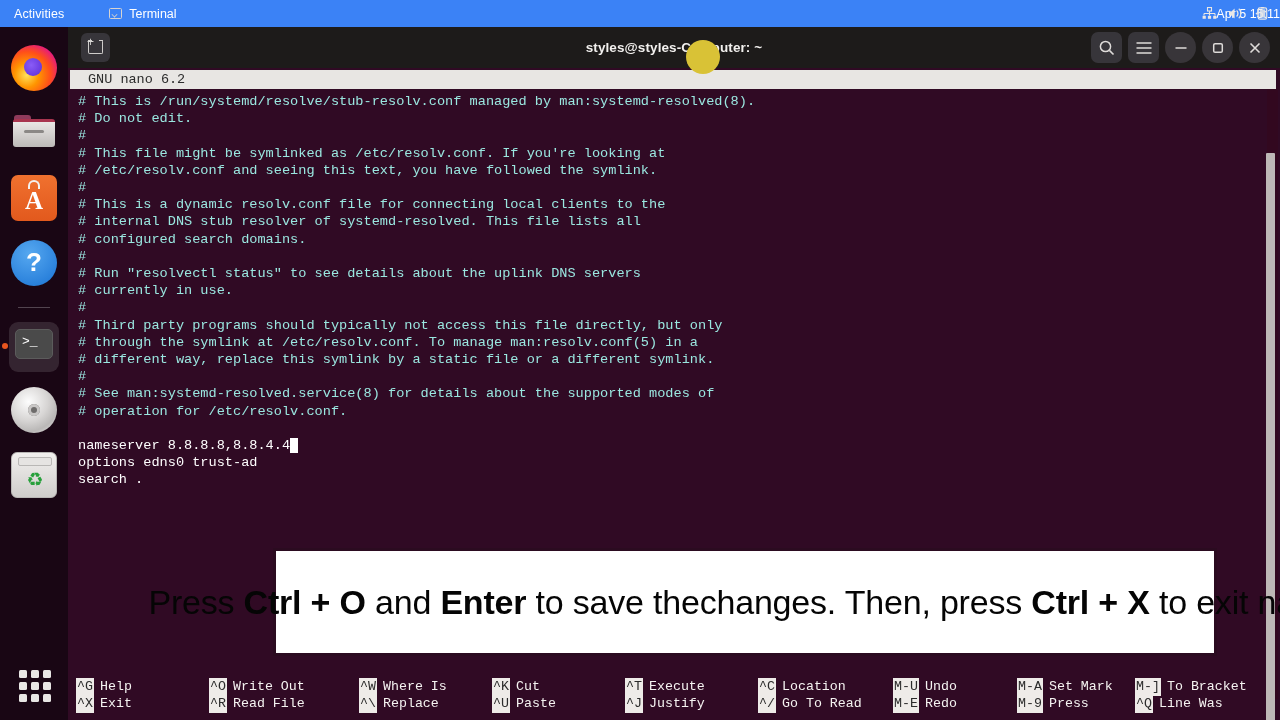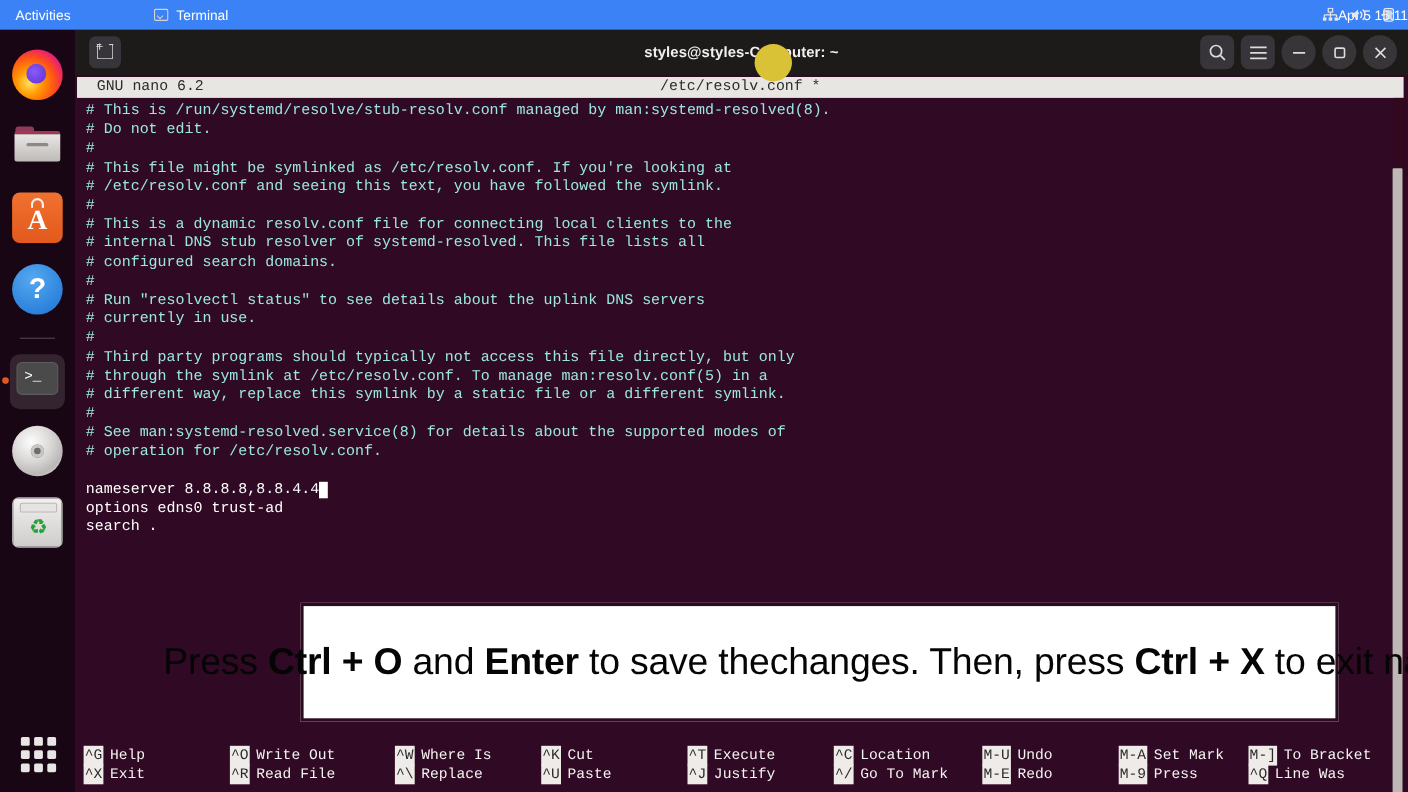--- a/index.html
+++ b/index.html
@@ -13,21 +13,21 @@
 
   
   #topbar {
     position:absolute; top:0; left:0; width:1280px; height:27px;
     background:#3b82f6; color:#ffffff;
     display:flex; align-items:center;
     font-size:12.5px;
     z-index:40;
   }
   #topbar .activities { margin-left:14px; letter-spacing:.1px; }
-  #topbar .app { display:flex; align-items:center; gap:7px; margin-left:76px; }
+  #topbar .app { display:flex; align-items:center; gap:7px; margin-left:45px; }
   #topbar .app .termglyph {
     width:13px; height:11px; border:1.3px solid #d6d3d1; border-radius:1.5px;
     position:relative; display:inline-block;
   }
   #topbar .app .termglyph:before{
     content:""; position:absolute; left:2px; top:2.5px;
     width:4px; height:4px;
     border-left:1.3px solid #d6d3d1; border-bottom:1.3px solid #d6d3d1;
     transform:rotate(-45deg) scale(.85);
   }
@@ -290,21 +290,20 @@
         <div class="wb circle">
           <svg width="13" height="13" viewBox="0 0 13 13">
               <path d="M2 2 L11 11 M11 2 L2 11" stroke="#dedbd9" stroke-width="1.6"></path>
             </svg>
         </div>
       </div>
     </div>
 
     <div id="nano-top">
       <span class="v">GNU nano 6.2</span>
-      <span class="f">/etc/resolv.conf *</span>
     </div>
 
     <div id="editor"><div><span class="cmt"># This is /run/systemd/resolve/stub-resolv.conf managed by man:systemd-resolved(8).</span></div><div><span class="cmt"># Do not edit.</span></div><div><span class="cmt">#</span></div><div><span class="cmt"># This file might be symlinked as /etc/resolv.conf. If you're looking at</span></div><div><span class="cmt"># /etc/resolv.conf and seeing this text, you have followed the symlink.</span></div><div><span class="cmt">#</span></div><div><span class="cmt"># This is a dynamic resolv.conf file for connecting local clients to the</span></div><div><span class="cmt"># internal DNS stub resolver of systemd-resolved. This file lists all</span></div><div><span class="cmt"># configured search domains.</span></div><div><span class="cmt">#</span></div><div><span class="cmt"># Run "resolvectl status" to see details about the uplink DNS servers</span></div><div><span class="cmt"># currently in use.</span></div><div><span class="cmt">#</span></div><div><span class="cmt"># Third party programs should typically not access this file directly, but only</span></div><div><span class="cmt"># through the symlink at /etc/resolv.conf. To manage man:resolv.conf(5) in a</span></div><div><span class="cmt"># different way, replace this symlink by a static file or a different symlink.</span></div><div><span class="cmt">#</span></div><div><span class="cmt"># See man:systemd-resolved.service(8) for details about the supported modes of</span></div><div><span class="cmt"># operation for /etc/resolv.conf.</span></div><div>&nbsp;</div><div>nameserver 8.8.8.8,8.8.4.4<span class="cur"> </span></div><div>options edns0 trust-ad</div><div>search .</div></div>
 
     <div id="scroll-track">
       <div id="scroll-thumb"></div>
     </div>
 
     <div id="shortcuts">
       <div class="row r1">
@@ -361,21 +360,21 @@
           <div class="sc" style="width: 133px;">
             <span class="k">^U</span>
             <span class="l">Paste</span>
           </div>
           <div class="sc" style="width: 133px;">
             <span class="k">^J</span>
             <span class="l">Justify</span>
           </div>
           <div class="sc" style="width: 135px;">
             <span class="k">^/</span>
-            <span class="l">Go To Mark</span>
+            <span class="l">Go To Read</span>
           </div>
           <div class="sc" style="width: 124px;">
             <span class="k">M-E</span>
             <span class="l">Redo</span>
           </div>
           <div class="sc" style="width: 118px;">
             <span class="k">M-9</span>
             <span class="l">Press</span>
           </div>
           <div class="sc" style="width: 120px;">

